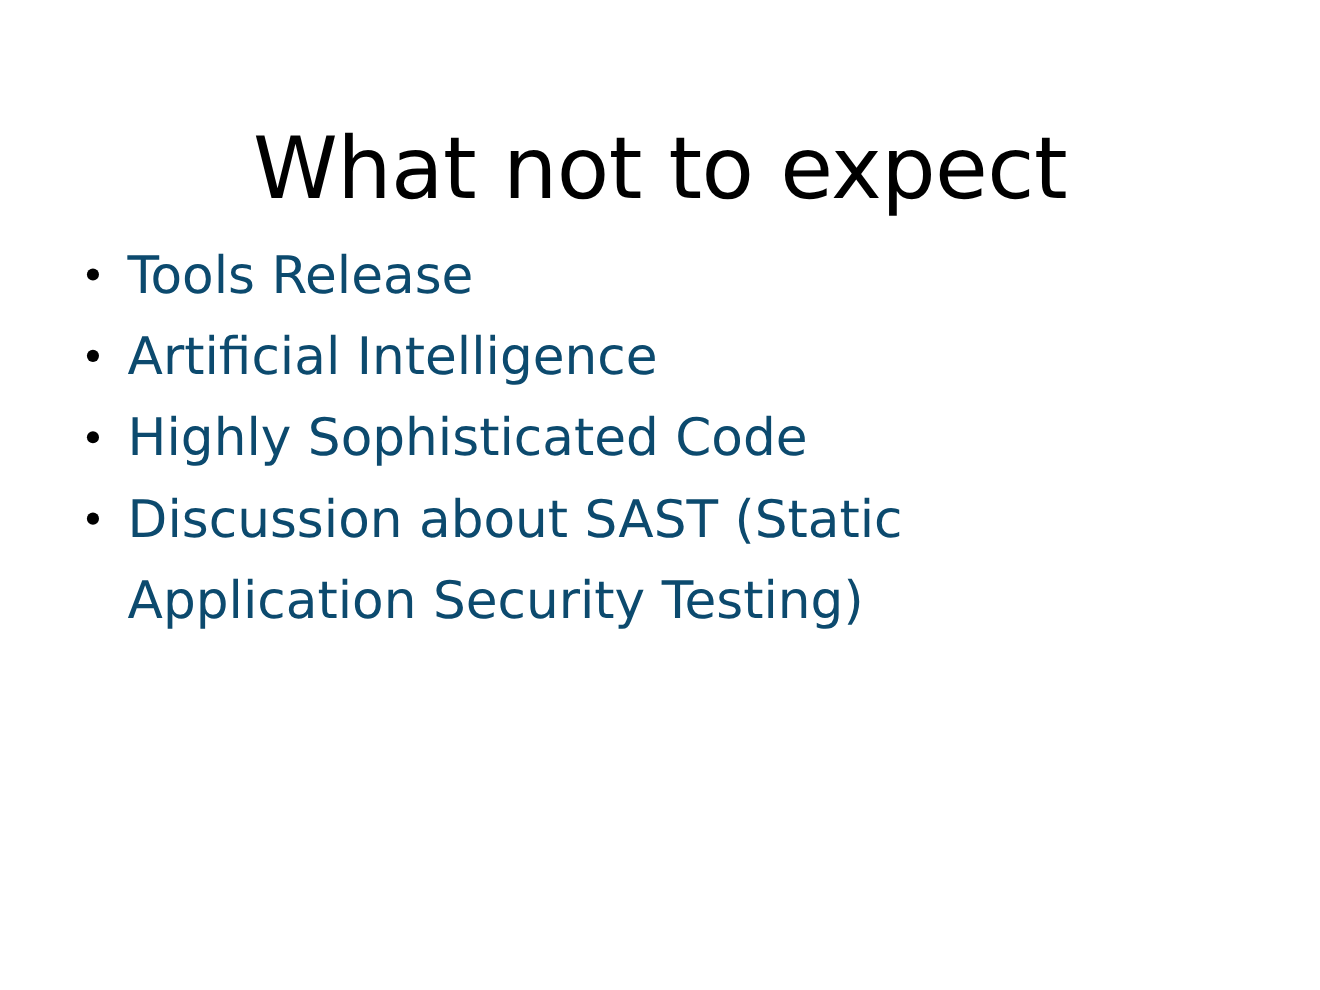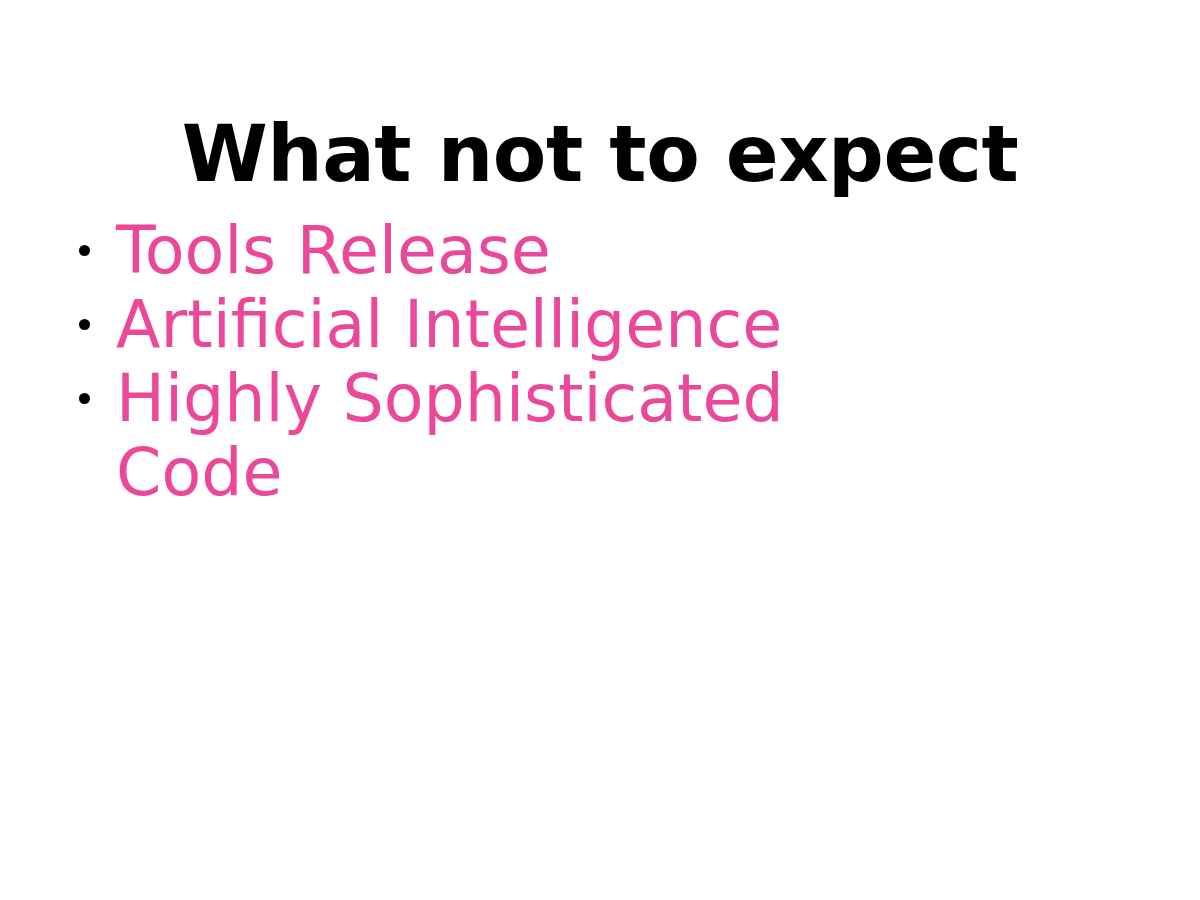--- a/index.html
+++ b/index.html
@@ -26,43 +26,43 @@
 
   
   .slide-title {
     position: absolute;
     left: 60px;
     top: 62px;
     width: 1080px;
     text-align: center;
     font-size: 78px;
     line-height: 1.05;
-    font-weight: bold;
+    font-weight: normal;
     letter-spacing: -0.5px;
     color: #000000;
     white-space: nowrap;
   }
 
   
   .body-list {
     position: absolute;
     left: 60px;
     top: 214px;
     width: 880px;
     margin: 0;
     padding: 0;
     list-style: none;
   }
 
   .bullet-item {
     position: relative;
     padding-left: 56px;
-    font-size: 65px;
+    font-size: 47px;
     line-height: 74px;
-    color: #ec4899;
+    color: #0c4a6e;
     margin: 0 0 0 0;
   }
 
   .bullet-marker {
     position: absolute;
     left: 14px;
     top: 0;
     width: 20px;
     height: 74px;
     line-height: 74px;
@@ -103,16 +103,20 @@
     <li class="bullet-item">
       <span class="bullet-marker"><span class="dot"></span></span>
       <span class="bullet-text">Artificial Intelligence</span>
     </li>
 
     <li class="bullet-item">
       <span class="bullet-marker"><span class="dot"></span></span>
       <span class="bullet-text">Highly Sophisticated Code</span>
     </li>
 
+    <li class="bullet-item">
+      <span class="bullet-marker"><span class="dot"></span></span>
+      <span class="bullet-text">Discussion about SAST (Static Application Security Testing)</span>
+    </li>
 
   </ul>
 
 </div>
 
 </body></html>

